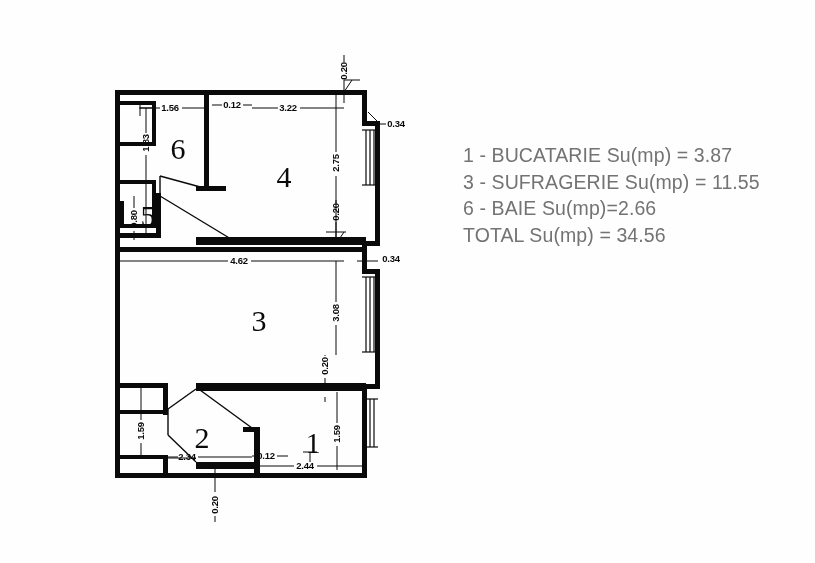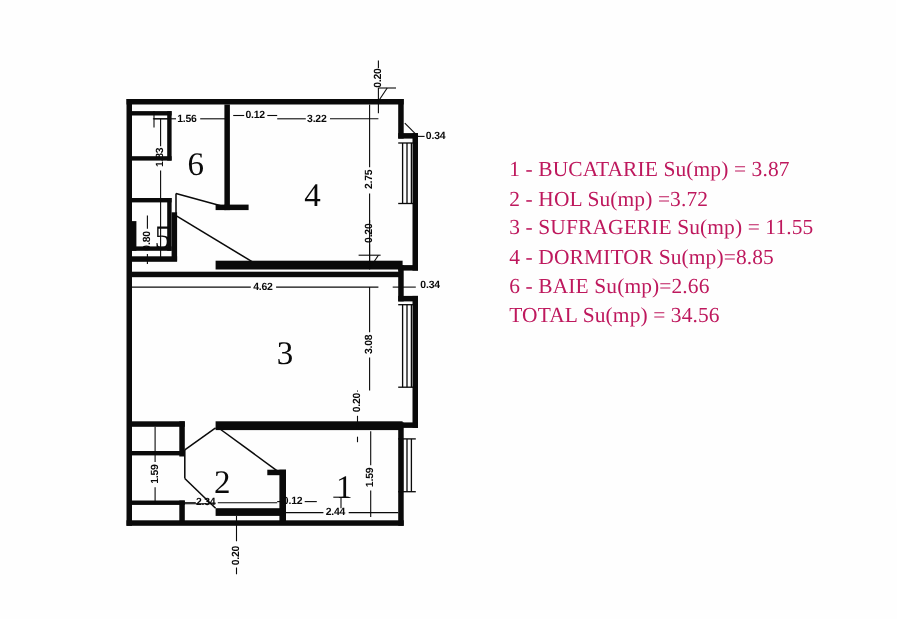--- a/index.html
+++ b/index.html
@@ -24,24 +24,24 @@
     height: 563px;
   }
   
   #legend {
     position: absolute;
     left: 463px;
     top: 142px;
     width: 340px;
   }
   .legend-line {
-    font-family: Liberation Serif, serif;
+    font-family: Liberation Sans, sans-serif;
     font-size: 19.5px;
     line-height: 26.5px;
-    color: #be185d;
+    color: #737373;
     white-space: nowrap;
     letter-spacing: 0.1px;
   }
   #legend-total {
   }
   #legend-built {
     margin-top: 26px;
     margin-left: 4px;
   }
   
@@ -290,20 +290,18 @@
         <text class="dim" x="337" y="434" transform="rotate(-90 337 434)">1.59</text>
         <text class="dim" x="187" y="457">2.34</text>
         <text class="dim" x="266" y="456">0.12</text>
         <text class="dim" x="305" y="466">2.44</text>
         <text class="dim" x="215" y="505" transform="rotate(-90 215 505)">0.20</text>
       </g>
   </svg>
 
   <div id="legend">
     <div class="legend-line">1 - BUCATARIE Su(mp) = 3.87</div>
-    <div class="legend-line">2 - HOL Su(mp) =3.72</div>
     <div class="legend-line">3 - SUFRAGERIE Su(mp) = 11.55</div>
-    <div class="legend-line">4 - DORMITOR  Su(mp)=8.85</div>
     <div class="legend-line">6 - BAIE Su(mp)=2.66</div>
     <div class="legend-line" id="legend-total">TOTAL Su(mp) = 34.56</div>
   </div>
 
 </div>
 
 </body></html>

